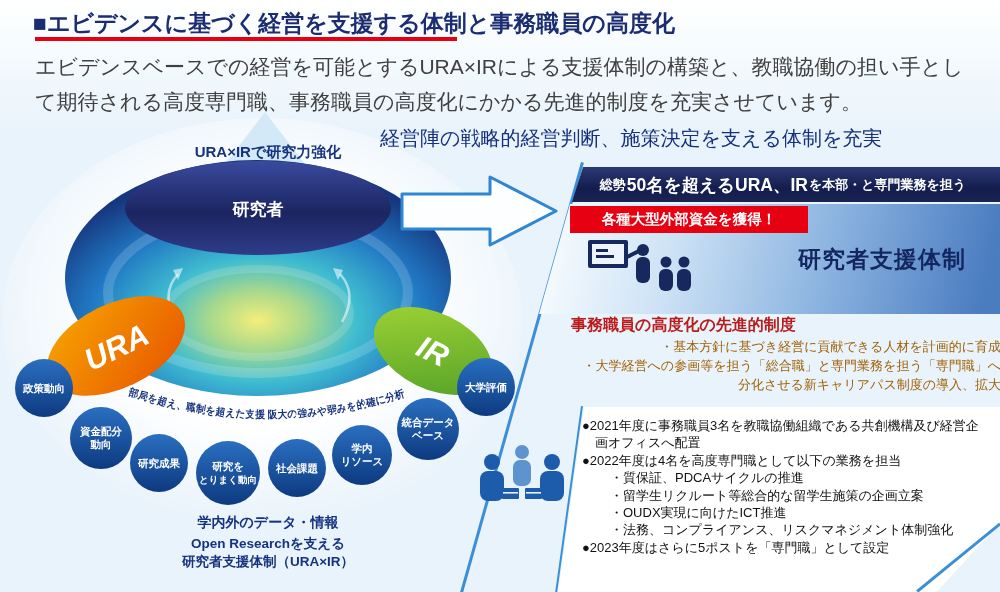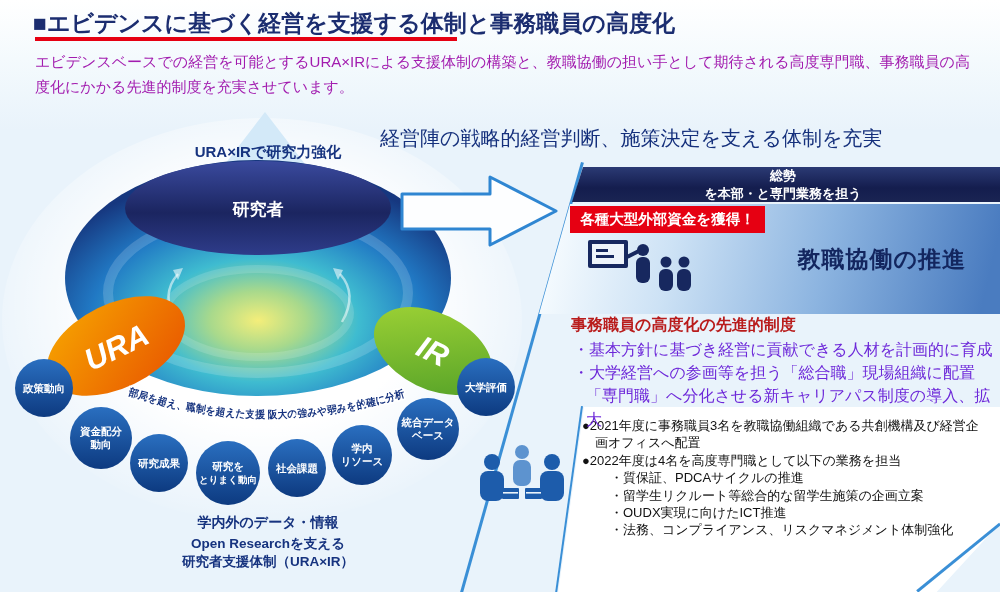--- a/index.html
+++ b/index.html
@@ -7,52 +7,52 @@
   body {
     position:relative; overflow:hidden;
     font-family:"Liberation Sans","DejaVu Sans",sans-serif;
     background:linear-gradient(180deg,#ffffff 0%,#f4fafd 10%,#e9f3fb 22%,#e9f3fb 100%);
   }
   .abs { position:absolute; }
   svg text { font-family:"Liberation Sans","DejaVu Sans",sans-serif; }
 
   .title { left:33px; top:8px; width:920px; font-size:23px; font-weight:bold; color:#1b2d70; letter-spacing:0; }
   .title-underline { left:35px; top:37px; width:422px; height:4px; background:#e60012; }
-  .intro { left:35px; top:50px; width:945px; font-size:15px; line-height:1.65; color:#a21caf; }
+  .intro { left:35px; top:50px; width:945px; font-size:21px; line-height:1.65; color:#404040; }
 
   .diag-main { left:581px; top:162px; width:2.5px; height:448px; background:#3a8fd6;
                transform-origin:top left; transform:rotate(15.7deg); }
 
   .funnel { left:0; top:108px; }
   .big-arrow { left:398px; top:172px; }
   .laptop-people { left:472px; top:440px; }
   .present { left:588px; top:238px; z-index:6; }
 
   .headline { left:380px; top:125px; width:615px; font-size:20px; font-weight:normal; color:#15307c; }
 
   .banner { left:566px; top:167px; width:434px; height:35px; z-index:4;
             background:linear-gradient(180deg,#2b3a74 0%,#141d4e 60%,#1a2453 100%);
             clip-path:polygon(17px 0, 100% 0, 100% 100%, 6px 100%);
-            display:flex; align-items:center; justify-content:center; color:#ffffff; white-space:nowrap;flex-direction:column; }
+            display:flex; align-items:center; justify-content:center; color:#ffffff; white-space:nowrap; }
   .banner .b-sm { font-size:13px; font-weight:bold; }
   .banner .b-lg { font-size:17.5px; font-weight:bold; margin:0 1px; }
 
   .promo { left:535px; top:204px; width:465px; height:110px; z-index:2;
            background:linear-gradient(103deg,#f4fafe 6%,#cde2f5 30%,#8cb4e0 62%,#4a7cc0 96%);
            clip-path:polygon(35px 0, 100% 0, 100% 100%, 4px 100%); }
   .promo-title { position:absolute; right:34px; top:40px; font-size:23px; font-weight:bold; color:#13265f; letter-spacing:1px; }
 
-  .badge { left:570px; top:206px; width:195px; height:27px; z-index:5;
+  .badge { left:570px; top:206px; width:238px; height:27px; z-index:5;
            background:#e60012; color:#ffffff; font-size:14.5px; font-weight:bold;
            display:flex; align-items:center; justify-content:center; }
 
   .sec-title { left:571px; top:315px; font-size:16px; font-weight:bold; color:#b91c1c; z-index:3; }
 
   .points { left:573px; top:338px; width:428px; z-index:3; }
-  .pt { font-size:16px; color:#6d28d9; line-height:1.45; padding-left:13px; text-indent:-13px; }
+  .pt { font-size:13px; color:#a16207; line-height:1.45; padding-left:13px; text-indent:-13px;text-align:right; }
 
   .card { left:556px; top:407px; width:444px; height:201px; background:#ffffff; z-index:2;
           clip-path:polygon(28px 0, 100% 0, 100% 116px, 366px 100%, 0 100%);
           padding:10px 8px 0 26px; }
   .ach { font-size:13px; color:#111111; line-height:1.34; padding-left:13px; text-indent:-13px; width:402px; }
   .ach.sub { margin-left:28px; }
 
   .slant-left { left:581px; top:406px; width:2px; height:188px; background:#3a8fd6; z-index:3;
                 transform-origin:top left; transform:rotate(7.9deg); }
   .slant-br { left:917px; top:590px; width:107px; height:2.5px; background:#3a8fd6; z-index:3;
@@ -189,25 +189,26 @@
   </svg>
 
   <svg class="abs big-arrow" width="166" height="78" viewBox="0 0 166 78">
     <polygon points="4,22 92,22 92,5 158,39 92,73 92,57 4,57" fill="#fdfeff" stroke="#2f86d2" stroke-width="3" stroke-linejoin="round"></polygon>
   </svg>
 
   <div class="abs headline">経営陣の戦略的経営判断、施策決定を支える体制を充実</div>
 
   <div class="abs banner">
     <span class="b-sm">総勢</span>
+    <span class="b-lg">50名を超えるURA、IR</span>
     <span class="b-sm">を本部・と専門業務を担う</span>
   </div>
 
   <div class="abs promo">
-    <div class="promo-title">教職協働の推進</div>
+    <div class="promo-title">研究者支援体制</div>
   </div>
 
   <svg class="abs present" width="105" height="66" viewBox="0 0 105 66">
     <g>
       <rect x="0" y="2" width="40" height="28" rx="2" fill="#17285f"></rect>
       <rect x="4" y="6" width="32" height="20" fill="#eef4fb"></rect>
       <rect x="8" y="11" width="12" height="3" fill="#17285f"></rect>
       <rect x="8" y="17" width="18" height="3" fill="#17285f"></rect>
     </g>
     <g fill="#17285f">
@@ -224,28 +225,29 @@
       <rect x="89" y="31" width="14" height="22" rx="6"></rect>
     </g>
   </svg>
 
   <div class="abs badge">各種大型外部資金を獲得！</div>
 
   <div class="abs sec-title">事務職員の高度化の先進的制度</div>
 
   <div class="abs points">
     <div class="pt">・基本方針に基づき経営に貢献できる人材を計画的に育成</div>
-    <div class="pt">・大学経営への参画等を担う「総合職」現場組織に配置「専門職」へ分化させる新キャリアパス制度の導入、拡大</div>
+    <div class="pt">・大学経営への参画等を担う「総合職」と専門業務を担う「専門職」へ分化させる新キャリアパス制度の導入、拡大</div>
   </div>
 
   <div class="abs card">
     <div class="ach">●2021年度に事務職員3名を教職協働組織である共創機構及び経営企画オフィスへ配置</div>
     <div class="ach">●2022年度は4名を高度専門職として以下の業務を担当</div>
     <div class="ach sub">・質保証、PDCAサイクルの推進</div>
     <div class="ach sub">・留学生リクルート等総合的な留学生施策の企画立案</div>
     <div class="ach sub">・OUDX実現に向けたICT推進</div>
     <div class="ach sub">・法務、コンプライアンス、リスクマネジメント体制強化</div>
+    <div class="ach">●2023年度はさらに5ポストを「専門職」として設定</div>
   </div>
 
   <div class="abs slant-left"></div>
   <div class="abs slant-br"></div>
 
 </div>
 
 </body></html>

